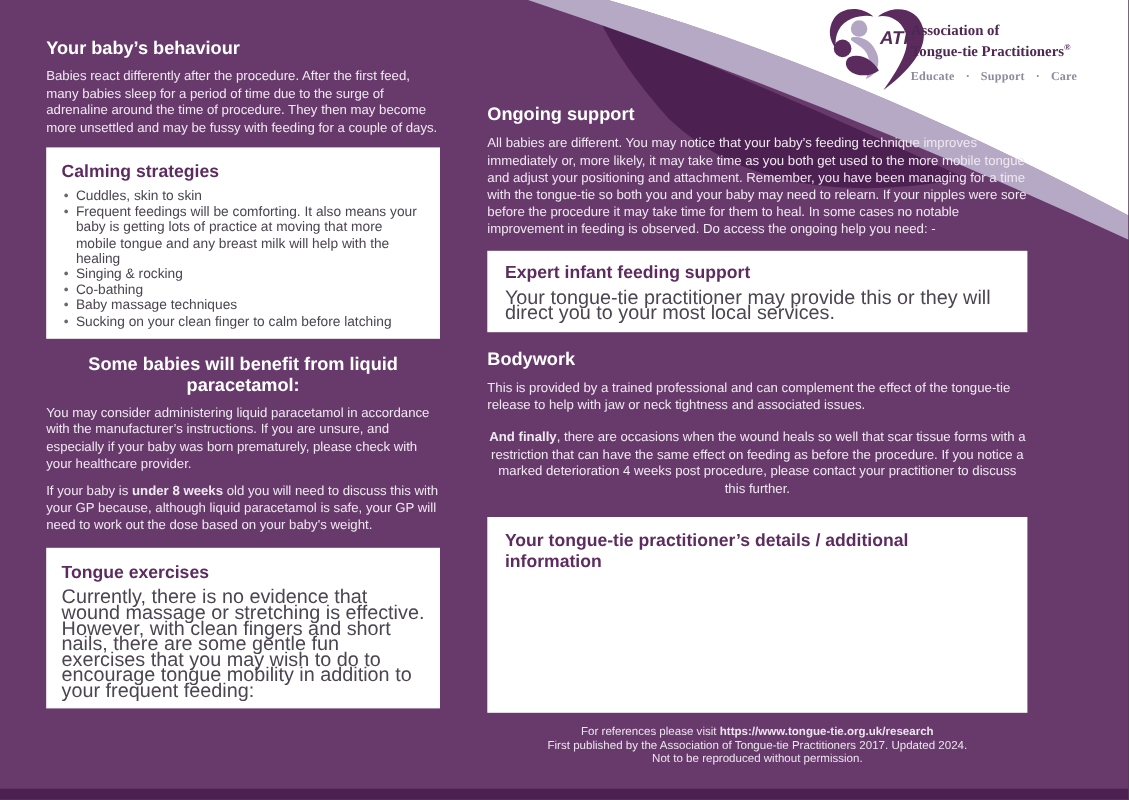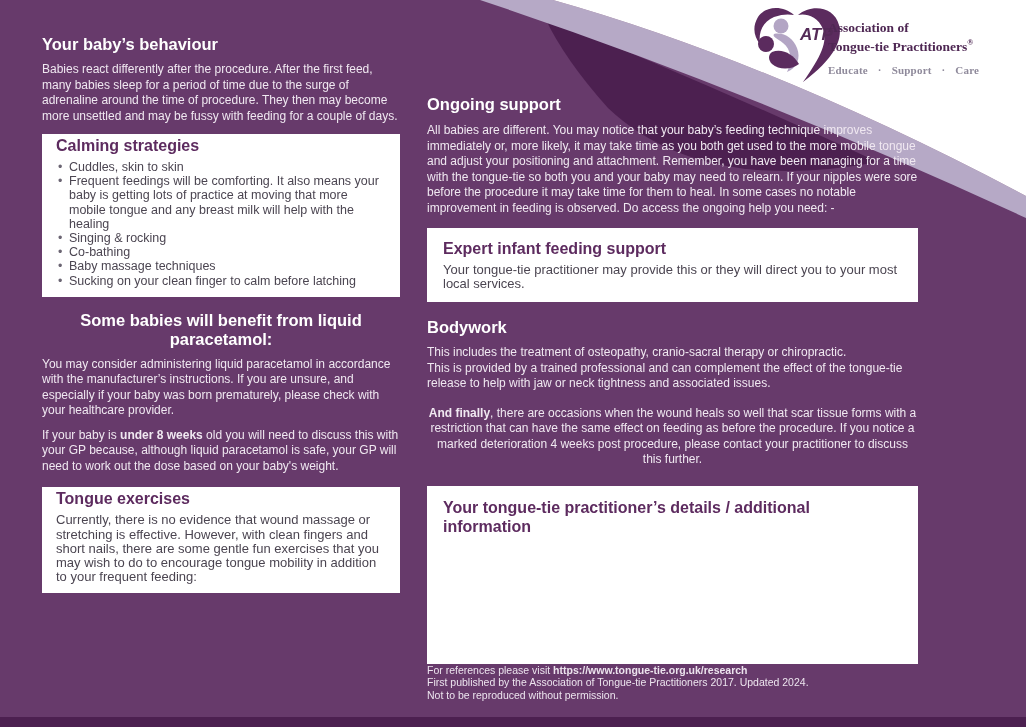--- a/index.html
+++ b/index.html
@@ -12,37 +12,37 @@
   
   .corner-svg{position:absolute;top:0;left:0;display:block;}
   
   .logo-heart{position:absolute;top:3px;left:741px;}
   .org-block{position:absolute;top:20px;left:828px;width:160px;font-family:Liberation Serif, serif;}
   .org-name{font-size:13.5px;line-height:15px;font-weight:bold;color:#4e2753;}
   .org-name sup{font-size:8px;}
   .tagline{margin-top:10px;font-size:11px;font-weight:bold;color:#8f8a9b;word-spacing:7px;letter-spacing:.2px;}
   
   .col-left{position:absolute;left:42px;top:22px;width:358px;}
-  .col-right{position:absolute;left:427px;top:95px;width:491px;}
+  .col-right{position:absolute;left:443px;top:95px;width:491px;}
   h1{margin:0;color:#fff;font-size:27.5px;line-height:30px;font-weight:bold;letter-spacing:.2px;}
   h2{margin:0;color:#fff;font-size:16.5px;line-height:19px;font-weight:bold;}
   .on-purple{color:#f0e8f1;font-size:12px;line-height:15.5px;margin:0;}
   b,strong{font-weight:bold;}
   
-  .box{background:#ffffff;padding:2px 14px 9px 14px;margin:0;}
+  .box{background:#ffffff;padding:13px 14px 9px 14px;margin:0;}
   .box h3{margin:0 0 5px 0;color:#5d2b5f;font-size:16px;line-height:19px;font-weight:bold;}
-  .box p{margin:0;color:#4b4551;font-size:13px;line-height:14.2px;}
+  .box p{margin:0;color:#4b4551;font-size:18px;line-height:14.2px;}
   .box ul{margin:0;padding:0;list-style:none;}
   .box li{position:relative;padding-left:13px;color:#4b4551;font-size:12.5px;line-height:14.2px;}
   .box li::before{content:"•";position:absolute;left:2px;top:0;color:#6b6573;}
   .details-box{height:178px;box-sizing:border-box;padding-top:12px;}
   .m13{margin-top:13px;}.m8{margin-top:8px;}.m9{margin-top:9px;}.m10{margin-top:10px;}
   .m12{margin-top:12px;}.m14{margin-top:14px;text-align:center;}.m16{margin-top:16px;}.m18{margin-top:18px;}
   .block{display:block;}
-  .footer{text-align:left;color:#ece4ee;font-size:10.5px;line-height:12.5px;}
+  .footer{margin-top:11px;text-align:center;color:#ece4ee;font-size:10.5px;line-height:12.5px;}
   .bottom-bar{position:absolute;left:0;bottom:0;width:100%;height:10px;background:#4c2050;}
 </style>
 </head>
 <body>
 
 <div class="page">
 
   <svg class="corner-svg" width="1026" height="250" viewBox="0 0 1026 250" aria-hidden="true">
     <path d="M545,18 Q700,80 878,162 Q700,195 608,108 Q565,60 545,18 Z" fill="#4c2050"></path>
     <path d="M480,0 Q745,88 1026,218 L1026,196 Q773,62 553,0 Z" fill="#b6a9c6"></path>
@@ -97,21 +97,21 @@
   <div class="col-right">
     <h2>Ongoing support</h2>
     <p class="on-purple m9">All babies are different. You may notice that your baby’s feeding technique improves immediately or, more likely, it may take time as you both get used to the more mobile tongue and adjust your positioning and attachment. Remember, you have been managing for a time with the tongue-tie so both you and your baby may need to relearn.  If your nipples were sore before the procedure it may take time for them to heal. In some cases no notable improvement in feeding is observed. Do access the ongoing help you need: -</p>
 
     <div class="box m12" style="padding:11px 16px;">
       <h3>Expert infant feeding support</h3>
       <p>Your tongue-tie practitioner may provide this or they will direct you to your most local services.</p>
     </div>
 
     <h2 class="m16">Bodywork</h2>
-    <p class="on-purple m8"><span class="block">This includes the treatment of osteopathy, cranio-sacral therapy or chiropractic.</span><span>This is provided by a trained professional and can complement the effect of the tongue-tie release to help with jaw or neck tightness and associated issues.</span></p>
+    <p class="on-purple m8"><span>This is provided by a trained professional and can complement the effect of the tongue-tie release to help with jaw or neck tightness and associated issues.</span></p>
 
     <p class="on-purple m14"><b>And finally</b><span>, there are occasions when the wound heals so well that scar tissue forms with a restriction that can have the same effect on feeding as before the procedure. If you notice a marked deterioration 4 weeks post procedure, please contact your practitioner to discuss this further.</span></p>
 
     <div class="box details-box m18" style="padding-left:16px;padding-right:16px;">
       <h3>Your tongue-tie practitioner’s details / additional information</h3>
     </div>
 
     <div class="footer">
       <div><span>For references please visit </span><b>https://www.tongue-tie.org.uk/research</b></div>
       <div>First published by the Association of Tongue-tie Practitioners 2017. Updated 2024.</div>

